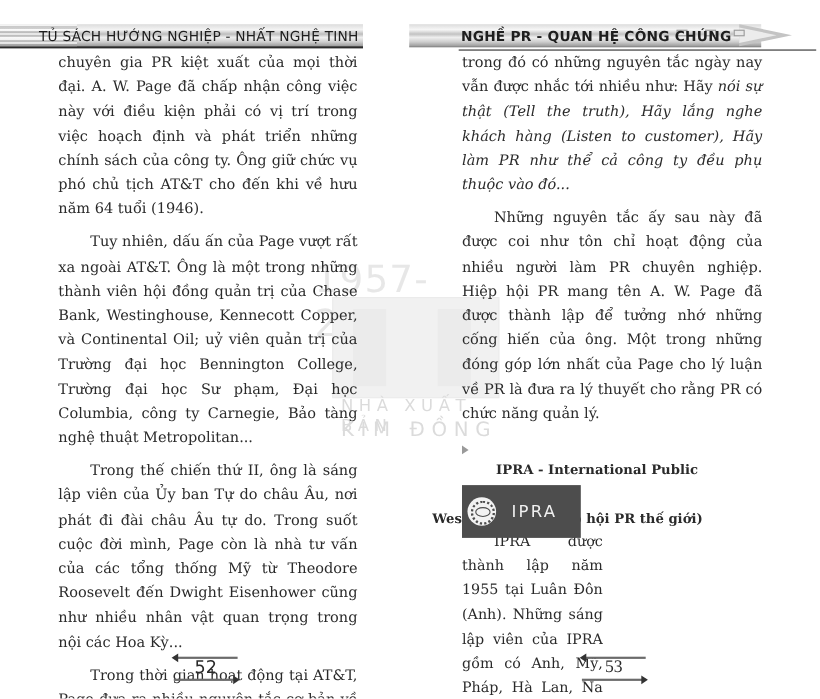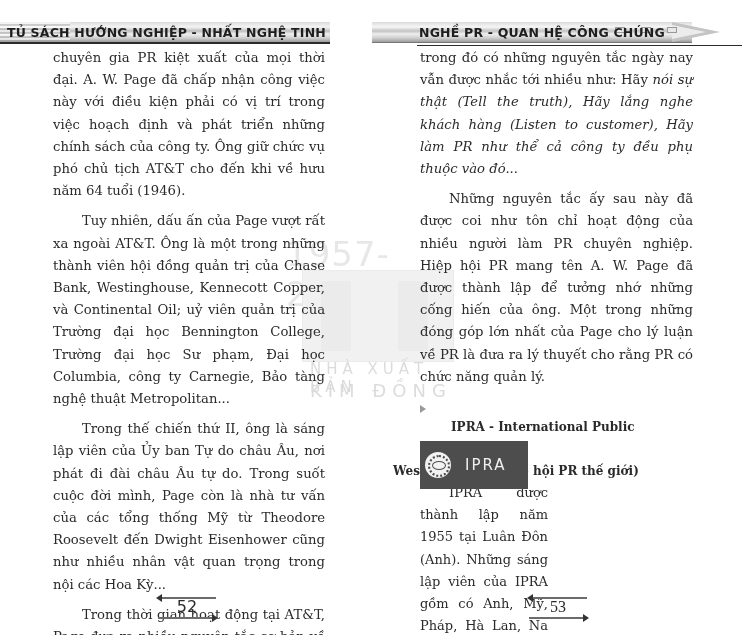--- a/index.html
+++ b/index.html
@@ -7,21 +7,21 @@
          font-family: "DejaVu Serif", "Liberation Serif", serif; color: #2a2a2a; }
 
   
   .hdr { position: absolute; top: 22px; height: 20px; }
   .hdr-left { left: 0; width: 330px;
     background: linear-gradient(180deg, #dcdcdc 0%, #f4f4f4 25%, #bdbdbd 45%, #efefef 60%, #d0d0d0 80%, #9a9a9a 100%);
     border-bottom: 2px solid #2b2b2b; }
   .hdr-left::before { content: ""; position: absolute; left: 0; top: 0; width: 70px; height: 100%;
     background: repeating-linear-gradient(180deg, rgba(255,255,255,0.6) 0 2px, rgba(160,160,160,0.4) 2px 4px); }
   .hdr-left-title { position: absolute; right: 4px; top: 3px; font-family: "DejaVu Sans", sans-serif;
-    font-weight: bold; font-size: 12.5px; letter-spacing: 0.2px; color: #1e1e1e; white-space: nowrap; }
+    font-weight: normal; font-size: 12.5px; letter-spacing: 0.2px; color: #1e1e1e; white-space: nowrap; }
 
   .hdr-right { left: 372px; width: 350px; }
   .hdr-right-body { position: absolute; left: 0; top: 0; width: 320px; height: 20px;
     background: linear-gradient(180deg, #dcdcdc 0%, #f6f6f6 25%, #c2c2c2 45%, #efefef 60%, #cfcfcf 80%, #9c9c9c 100%);
     border-bottom: 1px solid #777; }
   .hdr-right-nose { position: absolute; left: 300px; top: 0; width: 0; height: 0;
     border-top: 10px solid transparent; border-bottom: 10px solid transparent;
     border-left: 48px solid #c4c4c4; }
   .hdr-right-nose2 { position: absolute; left: 300px; top: 3px; width: 0; height: 0;
     border-top: 7px solid transparent; border-bottom: 7px solid transparent;

